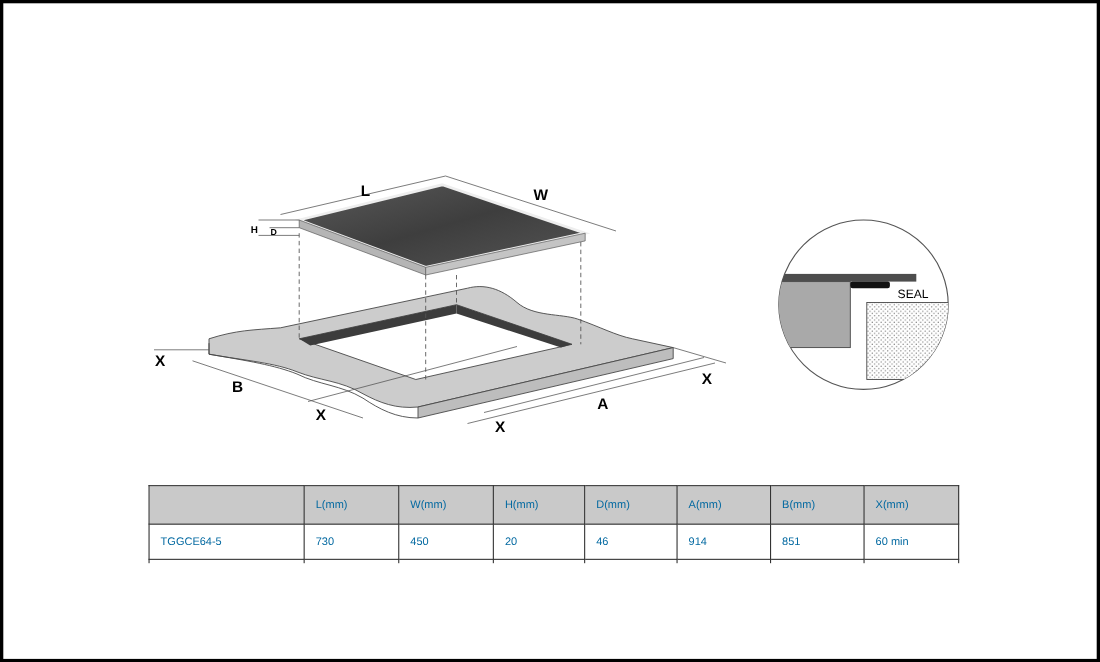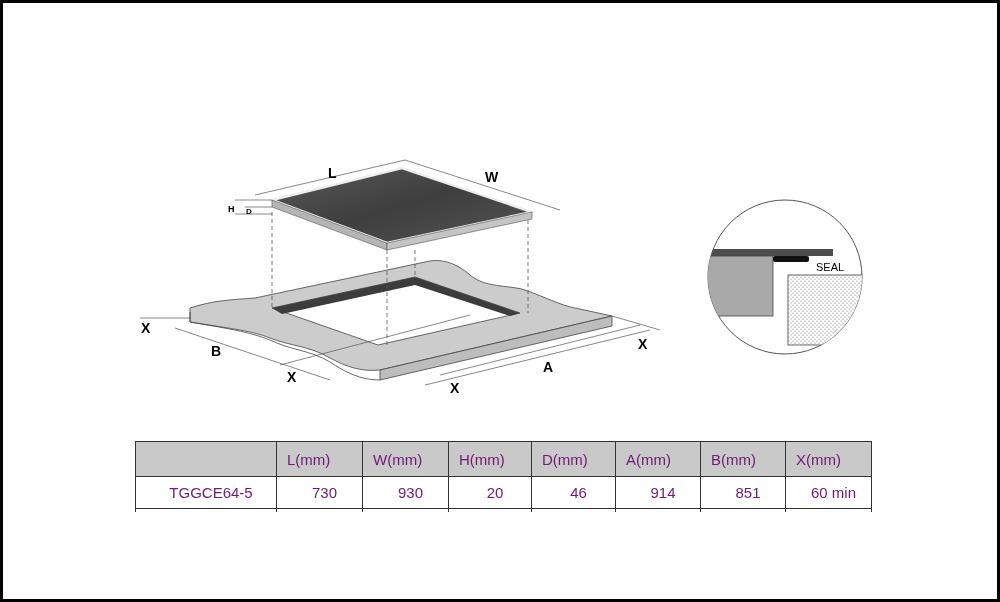--- a/index.html
+++ b/index.html
@@ -1,23 +1,23 @@
 <!DOCTYPE html>
 <html><head>
 <meta charset="utf-8">
 <style>
   html, body { margin: 0; padding: 0; background: #fff; }
   body { width: 1000px; height: 602px; overflow: hidden; font-family: "Liberation Sans", sans-serif; }
   .frame { position: absolute; left: 0; top: 0; width: 994px; height: 596px; border: 3px solid #000; background: #fff; }
   .diagram { position: absolute; left: 0; top: 0; }
   .diagram text { font-family: "Liberation Sans", sans-serif; font-weight: bold; fill: #000; }
-  .spec-table { position: absolute; left: 135px; top: 441px; border-collapse: collapse; font-family: "Liberation Sans", sans-serif; font-size: 15px; color: #701a75; }
+  .spec-table { position: absolute; left: 135px; top: 441px; border-collapse: collapse; font-family: "Liberation Sans", sans-serif; font-size: 10px; color: #0369a1; }
   .spec-table th, .spec-table td { border: 1.2px solid #333; text-align: left; padding: 0 0 0 10px; font-weight: normal; }
   .spec-table th { background: #c9c9c9; height: 34px; }
-  .spec-table td { height: 31px; border-bottom: 1.2px solid #333; text-align: center; }
+  .spec-table td { height: 31px; border-bottom: 1.2px solid #333; }
   .spec-table tr.spacer td { height: 3px; border-top: 1.2px solid #333; border-bottom: none; padding: 0; }
 </style>
 </head>
 <body>
 
 <div class="frame"></div>
 
 <svg class="diagram" width="1000" height="602" viewBox="0 0 1000 602">
 
   <g>
@@ -111,21 +111,21 @@
       <th style="width:73px">D(mm)</th>
       <th style="width:74px">A(mm)</th>
       <th style="width:74px">B(mm)</th>
       <th style="width:75px">X(mm)</th>
     </tr>
   </thead>
   <tbody>
     <tr>
       <td>TGGCE64-5</td>
       <td>730</td>
-      <td>930</td>
+      <td>450</td>
       <td>20</td>
       <td>46</td>
       <td>914</td>
       <td>851</td>
       <td>60 min</td>
     </tr>
     <tr class="spacer">
       <td></td>
         <td></td>
         <td></td>

